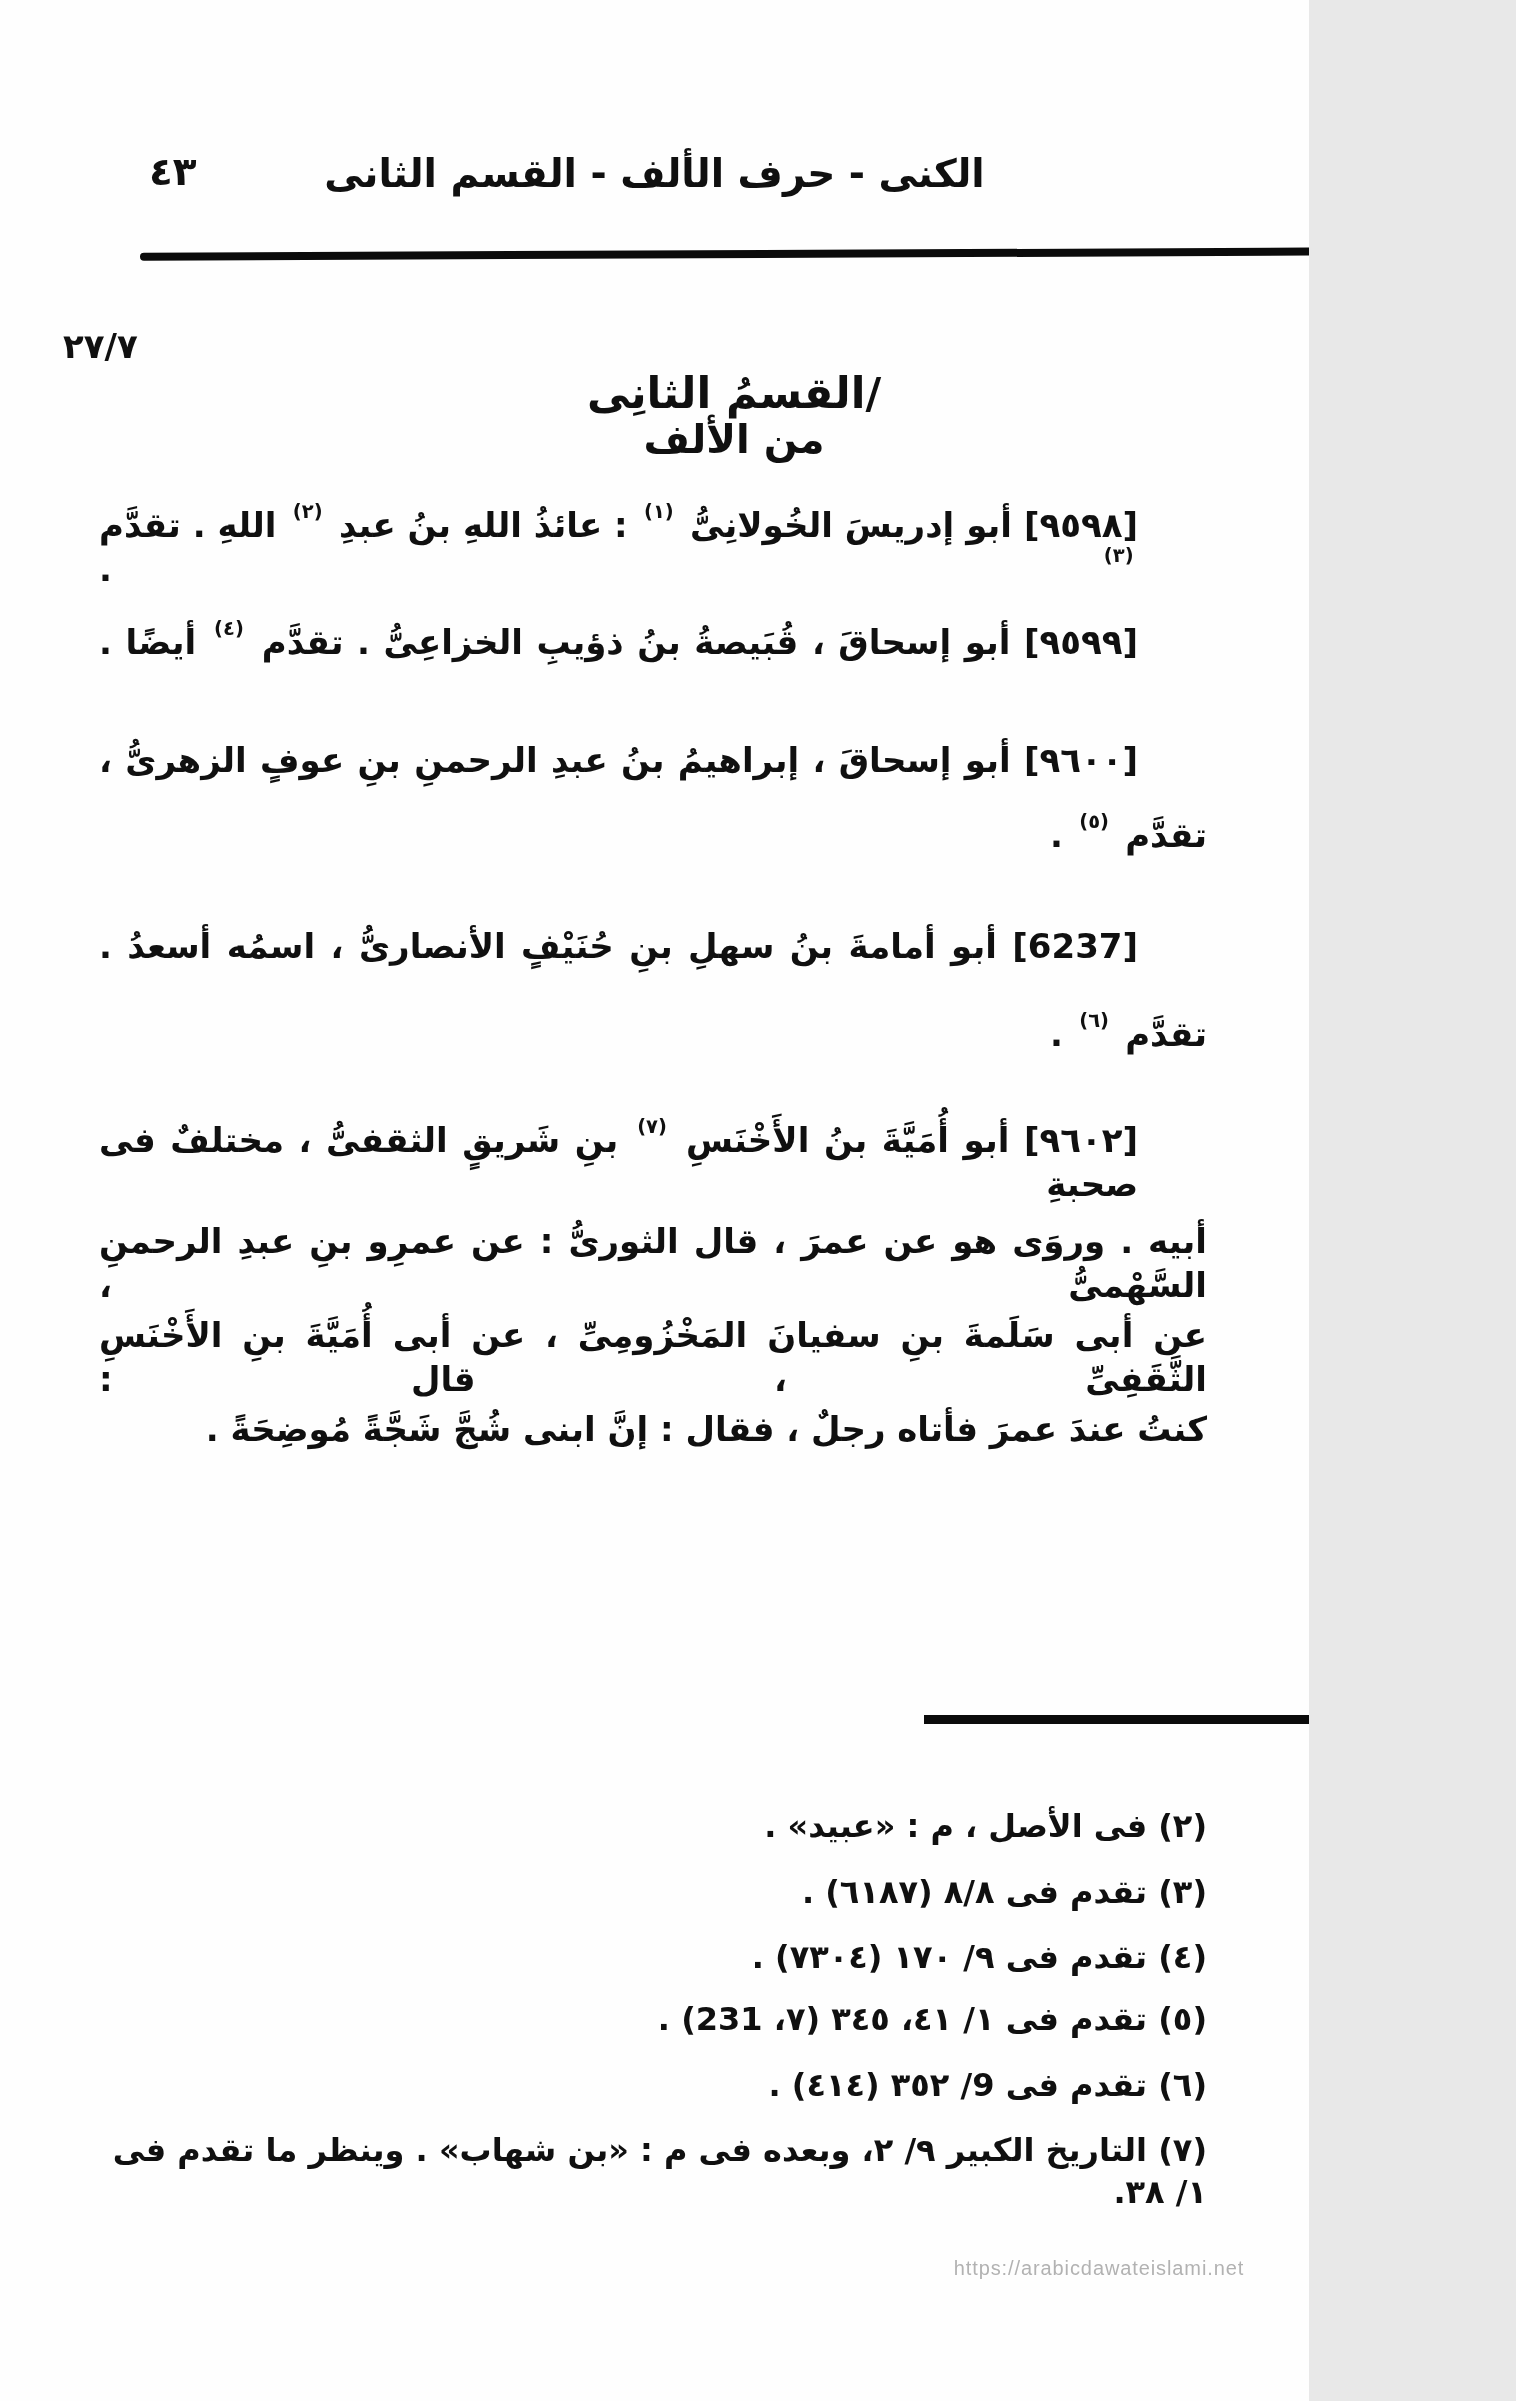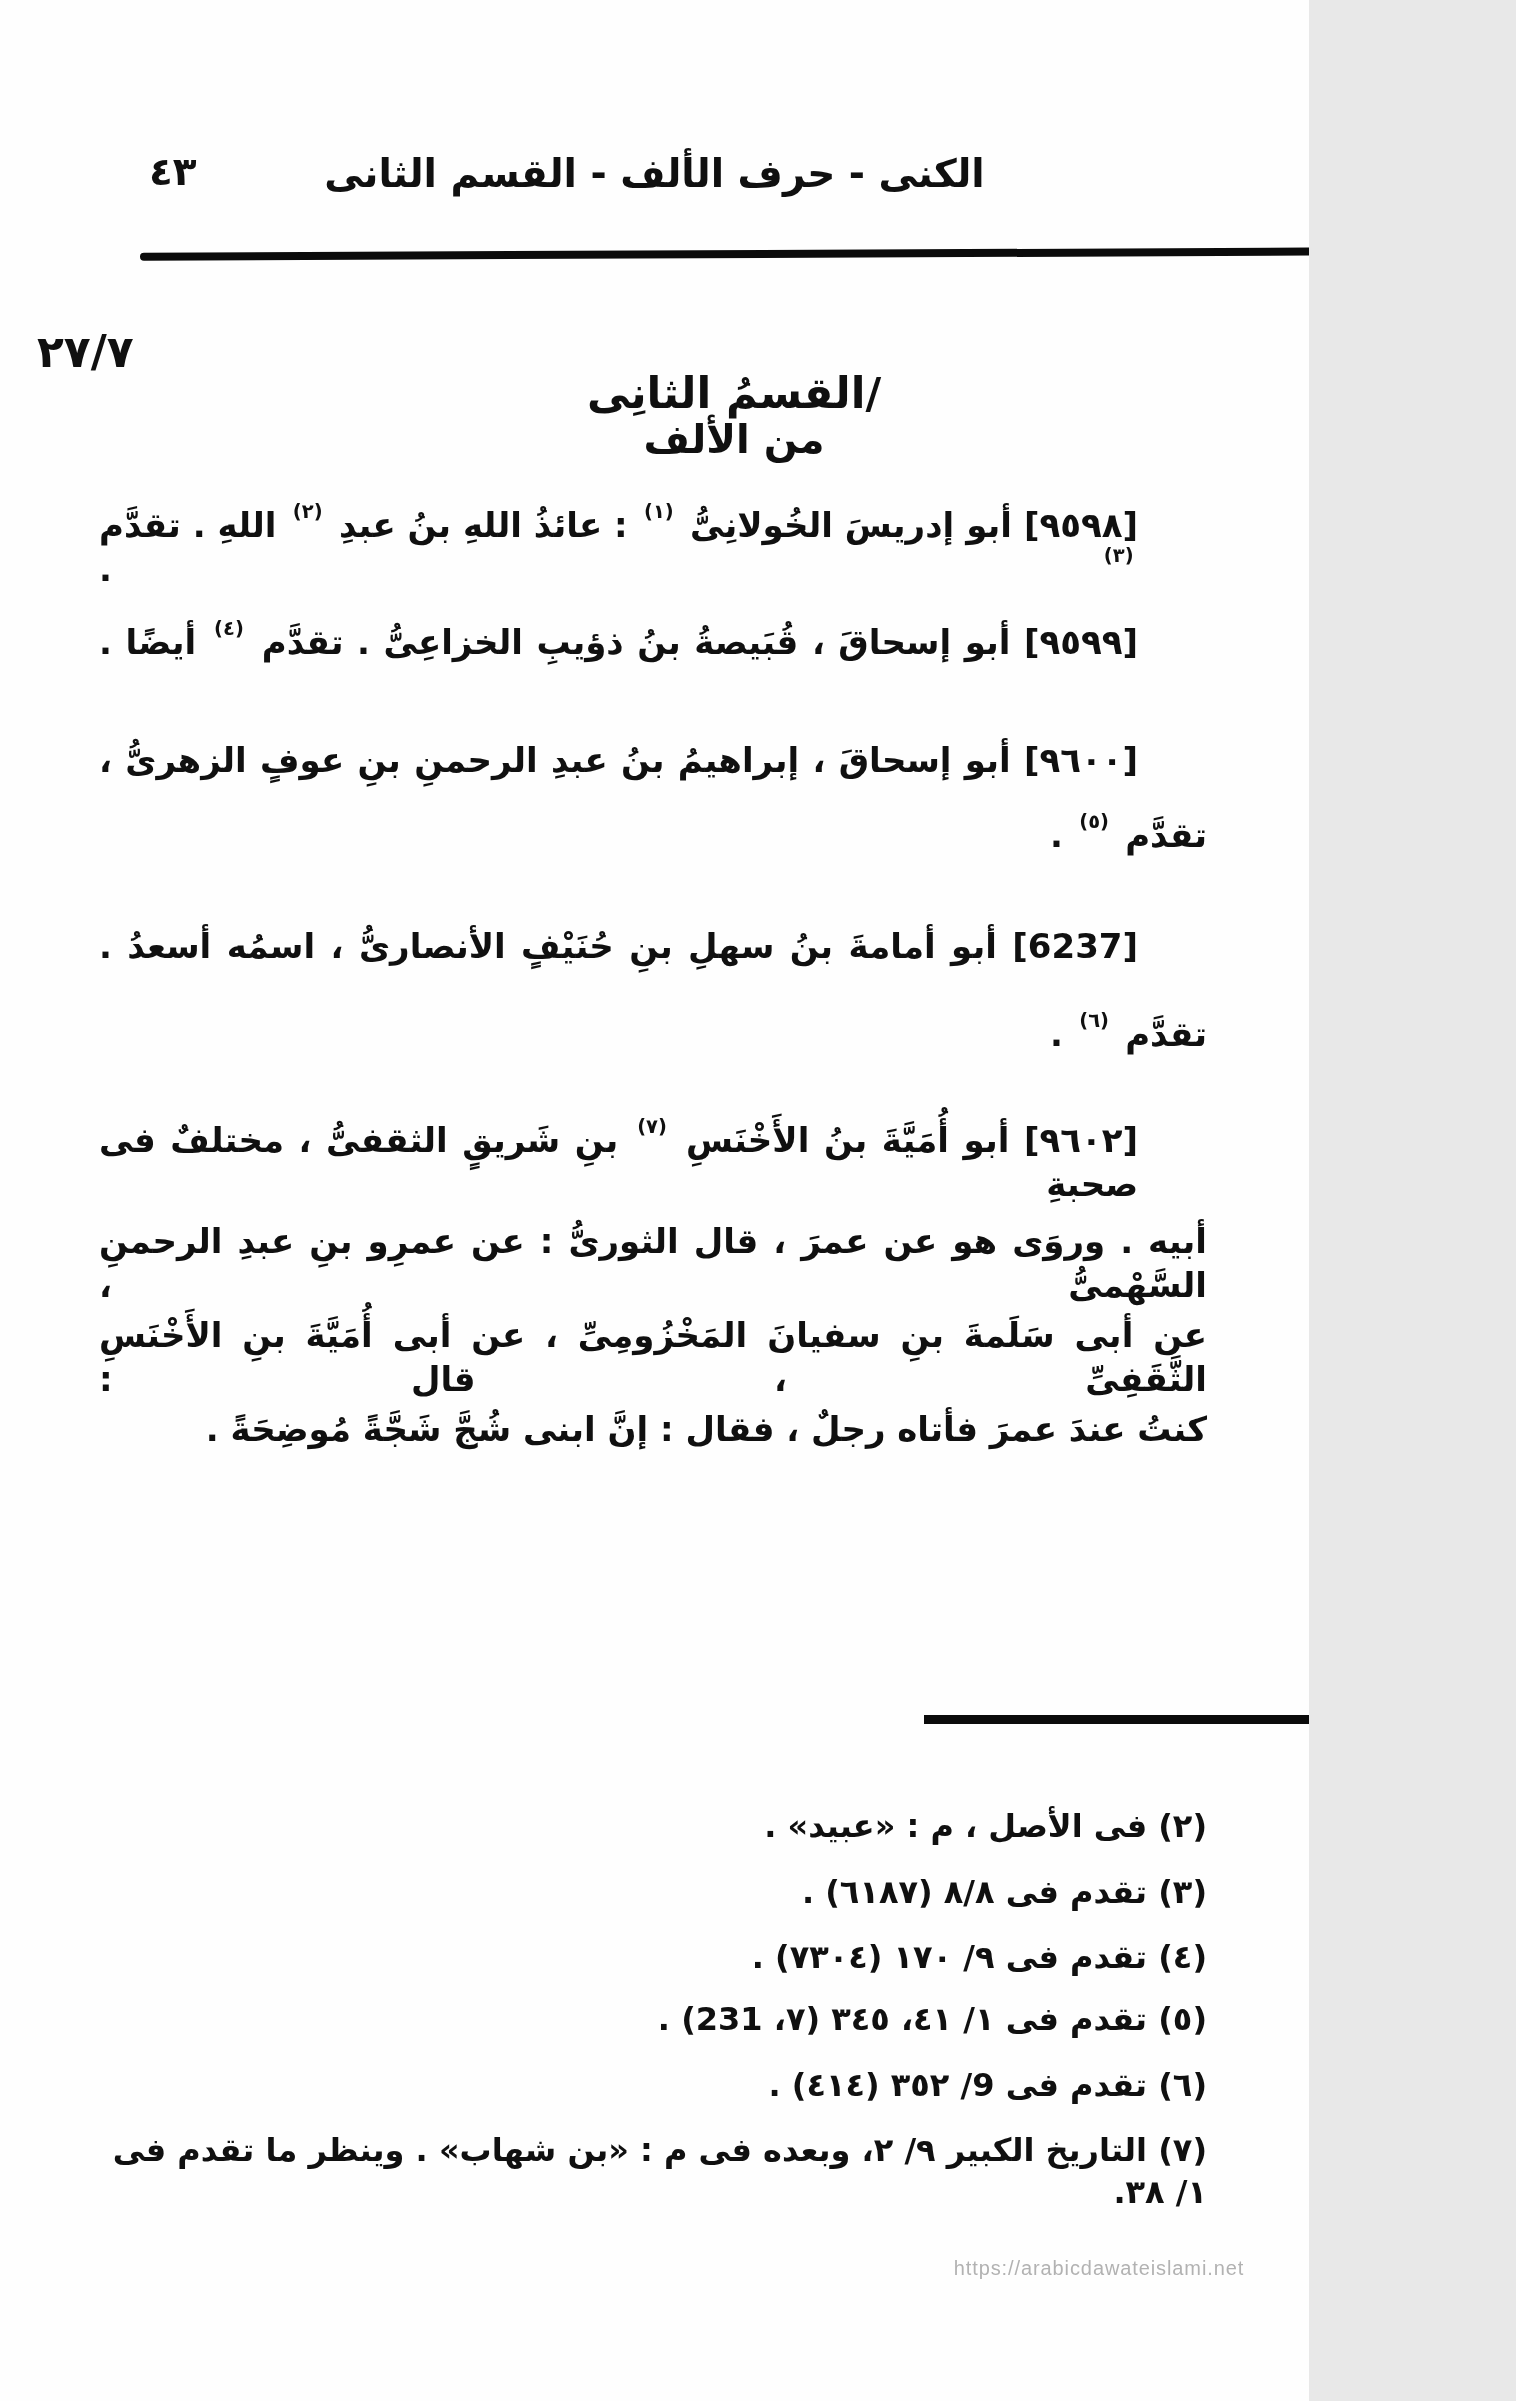--- a/index.html
+++ b/index.html
@@ -18,22 +18,22 @@
     text-align:center; direction:rtl;
     font-size:39px; font-weight:bold; letter-spacing:0.9px;
   }
   .header-rule {
     position:absolute; left:140px; top:250px; width:1237px; height:8px;
     background:#0b0b0b; border-radius:4.4px;
     transform:rotate(-0.25deg);
   }
   
   .margin-note {
-    position:absolute; left:37px; top:326px;
-    font-size:44px; font-weight:600;
+    position:absolute; left:63px; top:326px;
+    font-size:34px; font-weight:600;
   }
   
   .section-title {
     position:absolute; left:159px; right:0; top:324px;
     text-align:center; direction:rtl;
     font-size:43px; font-weight:bold;margin-top:44px;
   }
   .section-subtitle {
     position:absolute; left:159px; right:0; top:416px;
     text-align:center; direction:rtl;

